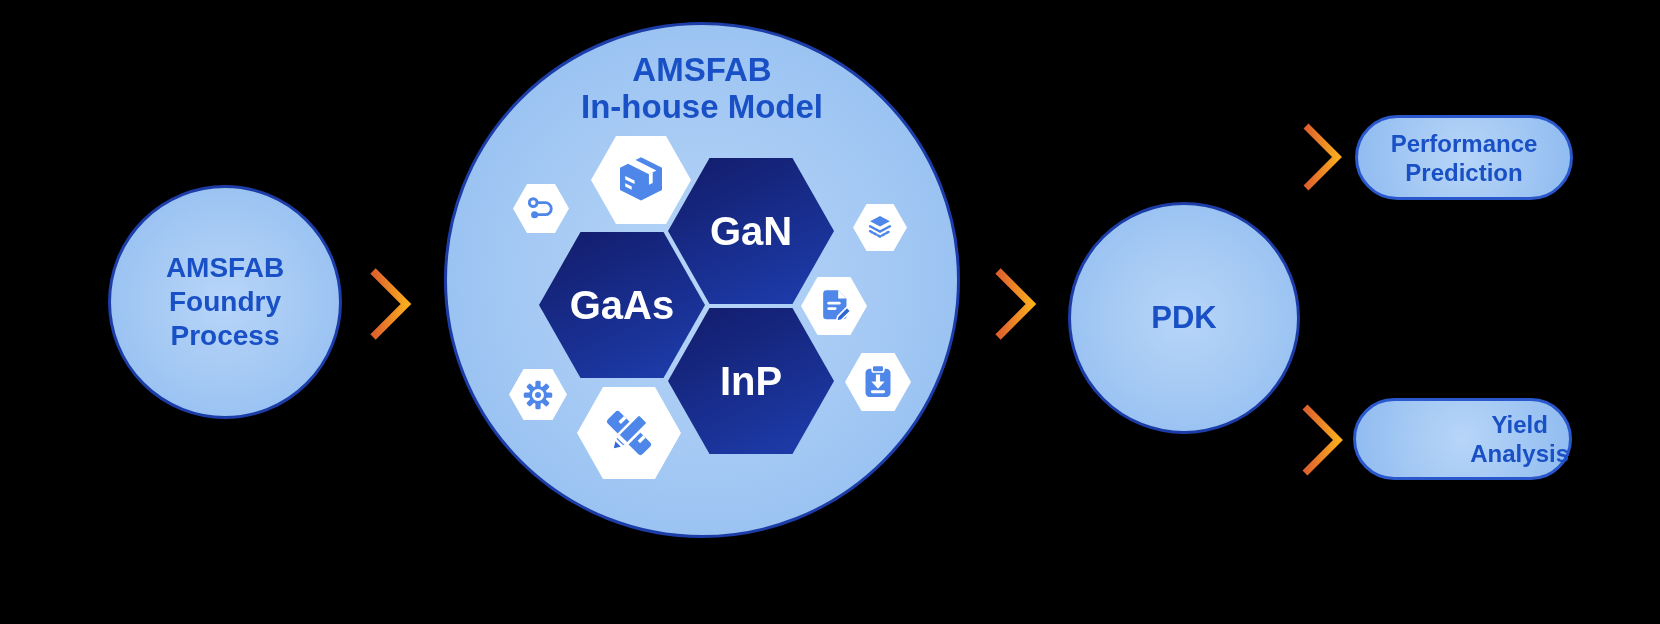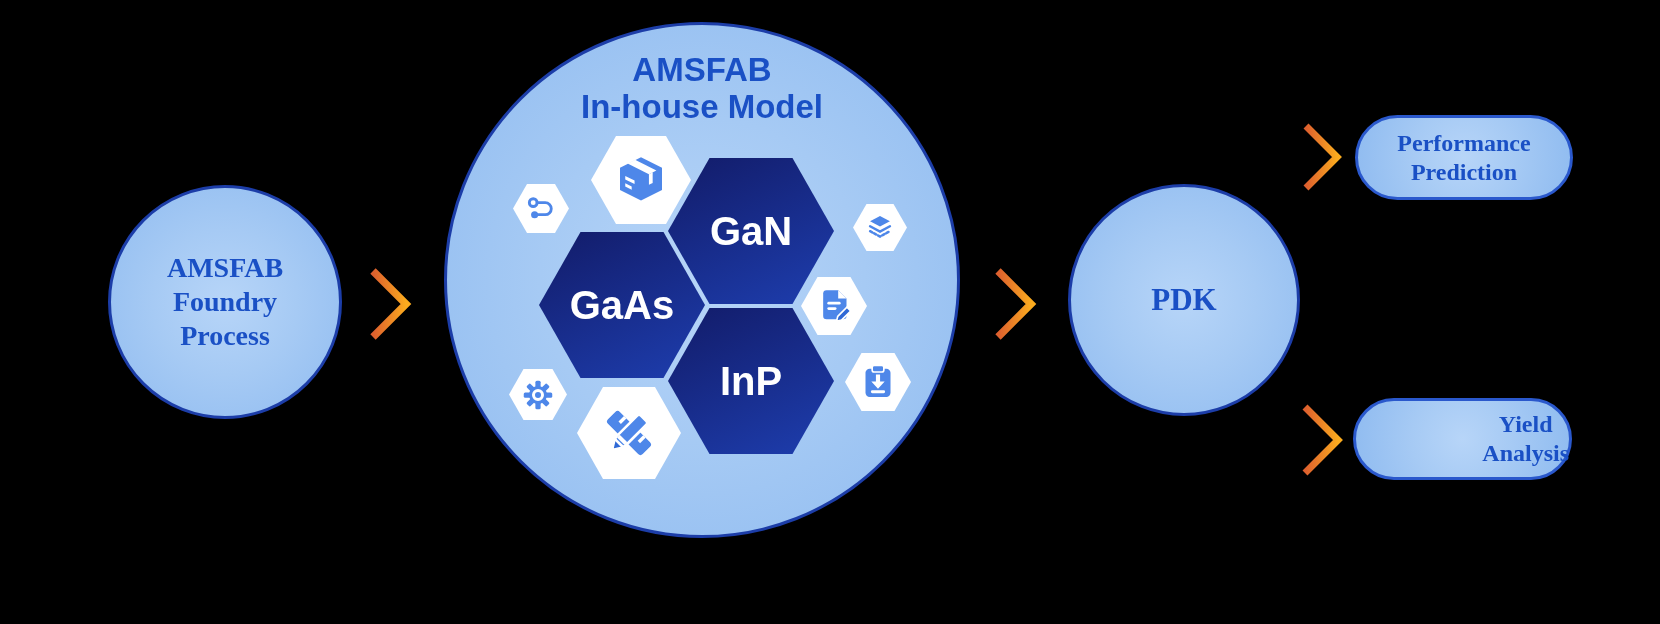--- a/index.html
+++ b/index.html
@@ -7,26 +7,26 @@
     position:relative;width:1660px;height:624px;background:#000;overflow:hidden;
     font-family:"Liberation Sans","DejaVu Sans",sans-serif;
   }
   .node-circle{
     position:absolute;border-radius:50%;
     background:radial-gradient(circle at 50% 50%, #b7d5f8 0%, #a6caf4 45%, #8fbbf0 100%);
     border:3px solid #1c3da8;
     display:flex;align-items:center;justify-content:center;text-align:center;
     box-sizing:border-box;
   }
-  .node-label{color:#1a50c5;font-weight:700;font-family:Liberation Serif, serif;}
+  .node-label{color:#1a50c5;font-weight:700;}
   .foundry-circle{left:108px;top:185px;width:234px;height:234px;}
   .foundry-circle .node-label{font-size:28px;line-height:34px;}
   .big-circle{left:444px;top:22px;width:516px;height:516px;align-items:flex-start;}
   .big-title{margin-top:26px;color:#1a50c5;font-weight:700;font-size:33px;line-height:37px;text-align:center;width:100%;}
-  .pdk-circle{left:1068px;top:184px;width:232px;height:232px;}
+  .pdk-circle{left:1068px;top:202px;width:232px;height:232px;}
   .pdk-circle .node-label{font-size:31px;line-height:38px;}
 
   .pill{
     position:absolute;border-radius:999px;
     background:radial-gradient(circle at 50% 50%, #b7d5f8 0%, #a6caf4 45%, #8fbbf0 100%);
     border:3px solid #2a58cc;box-sizing:border-box;
     display:flex;align-items:center;justify-content:center;text-align:center;
   }
   .pill .node-label{font-size:24px;line-height:29px;}
   .pill-performance{left:1355px;top:115px;width:218px;height:85px;}

